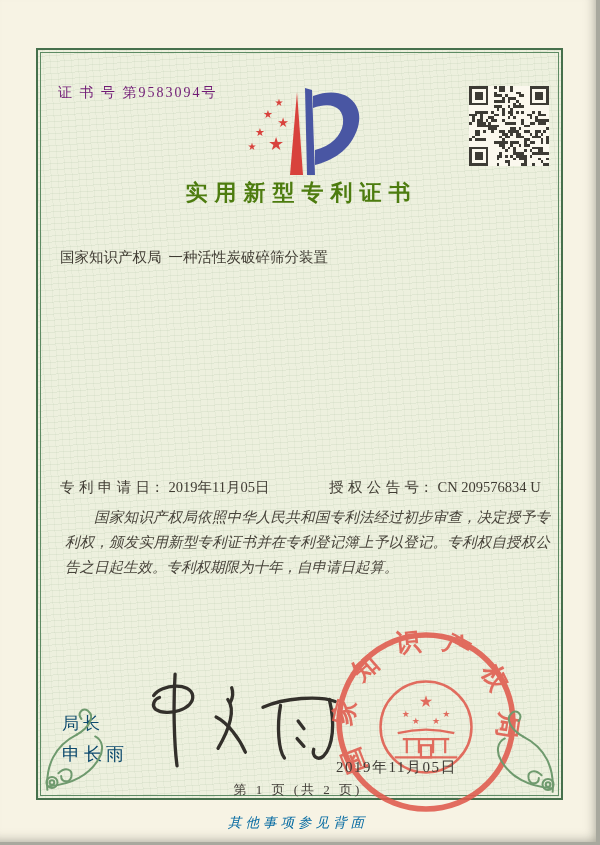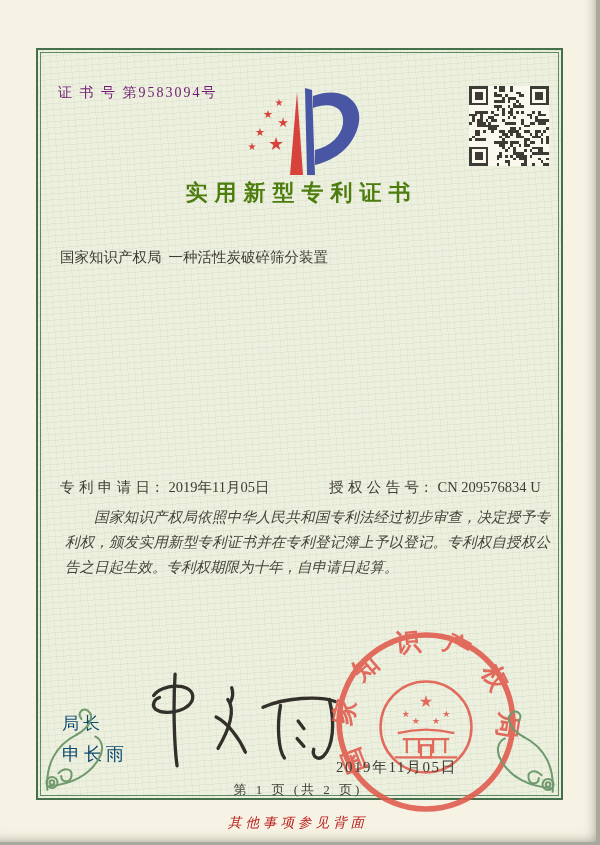--- a/index.html
+++ b/index.html
@@ -67,21 +67,21 @@
   .seal-date {
     left:336px; top:758px; font-size:15px; color:#3d3b35;
     letter-spacing:1.5px; z-index:5; white-space:nowrap;
   }
   .page-indicator {
     left:0; right:0; top:781px; text-align:center;
     font-size:13px; color:#44403a; letter-spacing:3px;
   }
   .back-note {
     left:0; right:0; top:814px; text-align:center;
-    font-size:13.5px; color:#b91c1c; font-style:italic; letter-spacing:4px;
+    font-size:13.5px; color:#0369a1; font-style:italic; letter-spacing:4px;
   }
   .logo-svg { left:233px; top:78px; }
   .qr-svg { left:468px; top:86px; }
   .flourish-left  { left:40px;  top:700px; }
   .flourish-right { left:468px; top:702px; transform:scaleX(-1); }
 </style>
 </head>
 <body>
 
 <div class="sheet">

